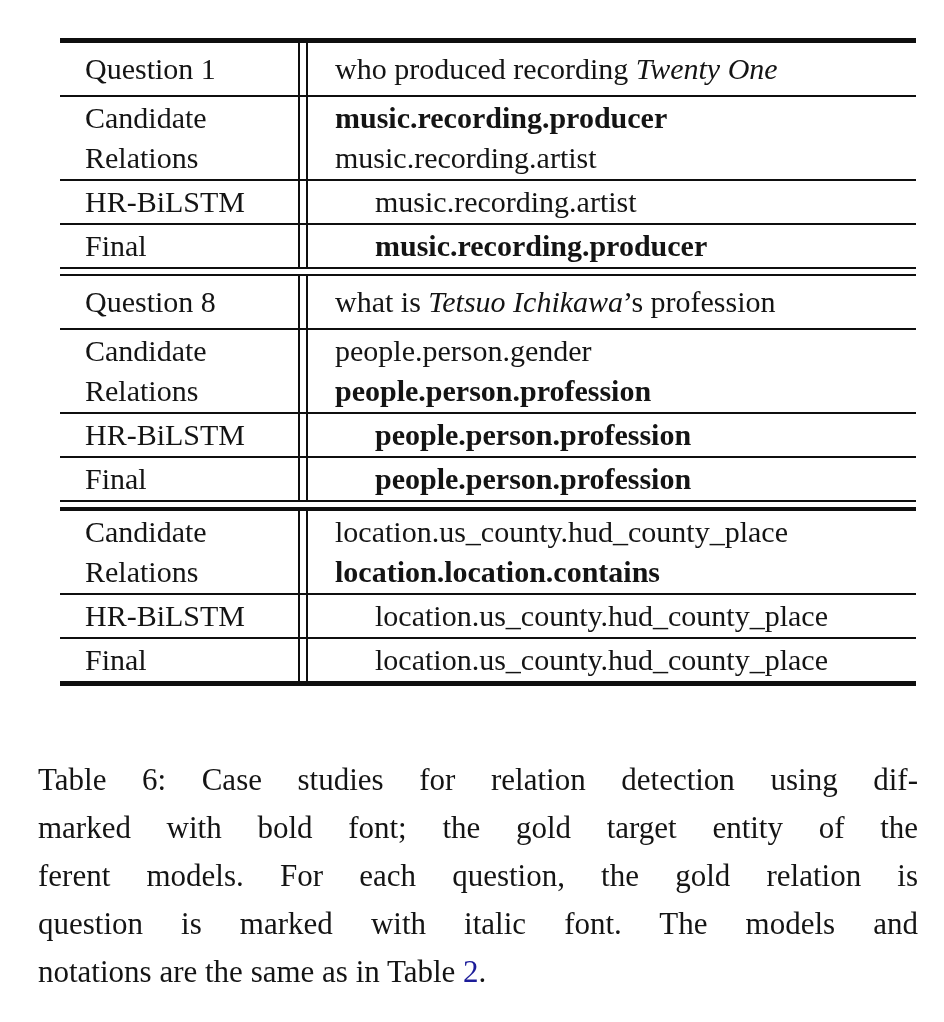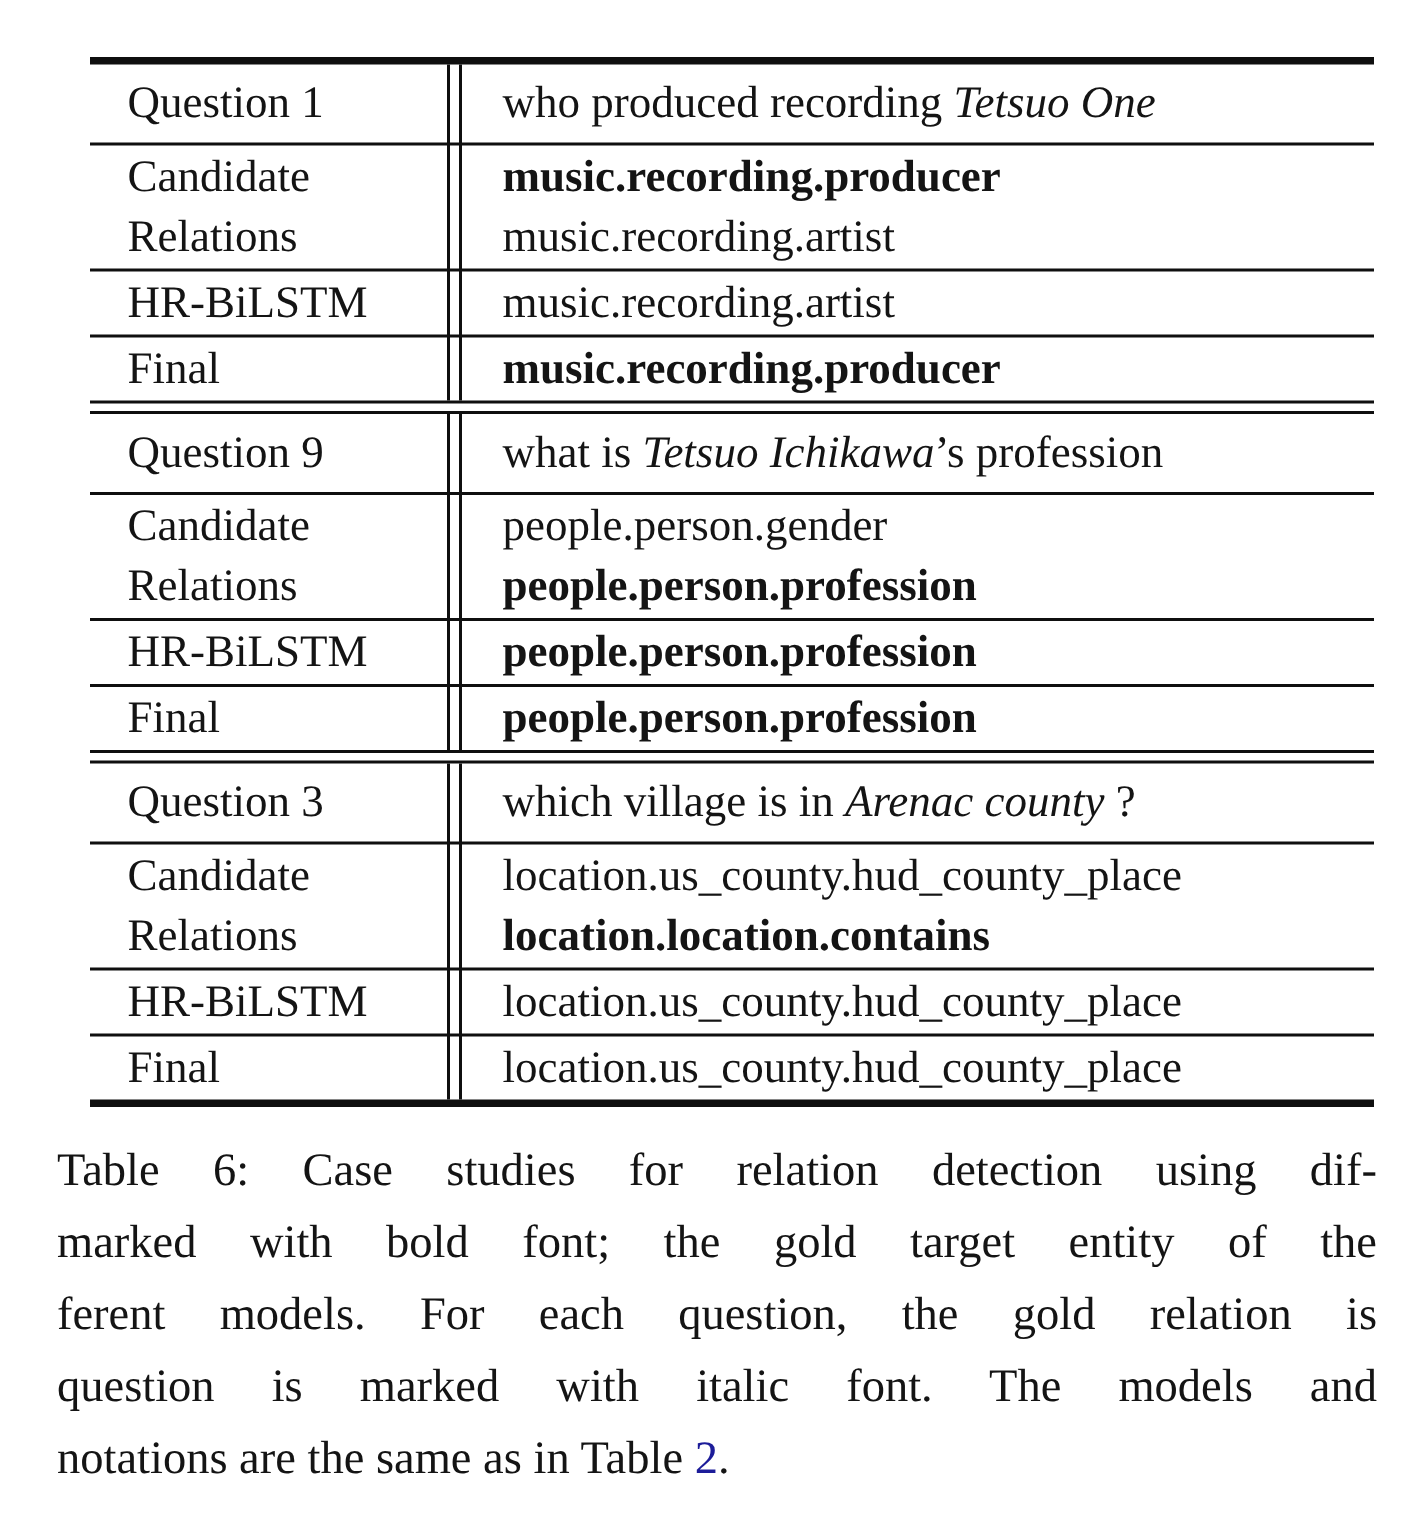--- a/index.html
+++ b/index.html
@@ -66,21 +66,21 @@
     flex: 1;
     box-sizing: border-box;
     padding-left: 37px;
     padding-right: 6px;
   }
   .trow.row-question  { line-height: 52px; }
   .trow.row-question .lcell div,
   .trow.row-question .rcell div { height: 52px; }
   .trow.row-candidates { line-height: 40px; padding: 1px 0; }
   .trow.row-model,
-  .trow.row-final { line-height: 40px; padding: 1px 0; }
+  .trow.row-final { line-height: 40px; padding: 1px 0; gap: 40px; }
 
   .seg-normal { font-style: normal; font-weight: normal; }
   .seg-italic { font-style: italic; }
   .seg-bold   { font-weight: bold; margin-top: 40px; }
 
   
   .caption {
     position: absolute;
     left: 38px;
     top: 756px;
@@ -109,21 +109,21 @@
 
 <div class="paper-table">
   <div class="rule-thick"></div>
   <div id="table-blocks">
       <div class="tblock">
         <div class="trow row-question">
           <div class="lcell">
             <div>Question 1</div>
           </div>
           <div class="rcell">
-            <div><span class="seg-normal">who produced recording </span><span class="seg-italic">Tetsuo One</span></div>
+            <div><span class="seg-normal">who produced recording </span><span class="seg-italic">Twenty One</span></div>
           </div>
         </div>
         <div class="rule-thin"></div>
         <div class="trow row-candidates">
           <div class="lcell">
             <div>Candidate</div>
             <div>Relations</div>
           </div>
           <div class="rcell">
             <div><span class="seg-bold">music.recording.producer</span></div>
@@ -148,21 +148,21 @@
             <div><span class="seg-bold">music.recording.producer</span></div>
           </div>
         </div>
         <div class="vline v1"></div>
         <div class="vline v2"></div>
       </div>
       <div class="rule-double"></div>
       <div class="tblock">
         <div class="trow row-question">
           <div class="lcell">
-            <div>Question 9</div>
+            <div>Question 8</div>
           </div>
           <div class="rcell">
             <div><span class="seg-normal">what is </span><span class="seg-italic">Tetsuo Ichikawa</span><span class="seg-normal">’s profession</span></div>
           </div>
         </div>
         <div class="rule-thin"></div>
         <div class="trow row-candidates">
           <div class="lcell">
             <div>Candidate</div>
             <div>Relations</div>
@@ -188,28 +188,20 @@
           </div>
           <div class="rcell">
             <div><span class="seg-bold">people.person.profession</span></div>
           </div>
         </div>
         <div class="vline v1"></div>
         <div class="vline v2"></div>
       </div>
       <div class="rule-double"></div>
       <div class="tblock">
-        <div class="trow row-question">
-          <div class="lcell">
-            <div>Question 3</div>
-          </div>
-          <div class="rcell">
-            <div><span class="seg-normal">which village is in </span><span class="seg-italic">Arenac county</span><span class="seg-normal"> ?</span></div>
-          </div>
-        </div>
         <div class="rule-thin"></div>
         <div class="trow row-candidates">
           <div class="lcell">
             <div>Candidate</div>
             <div>Relations</div>
           </div>
           <div class="rcell">
             <div><span class="seg-normal">location.us_county.hud_county_place</span></div>
             <div><span class="seg-bold">location.location.contains</span></div>
           </div>

